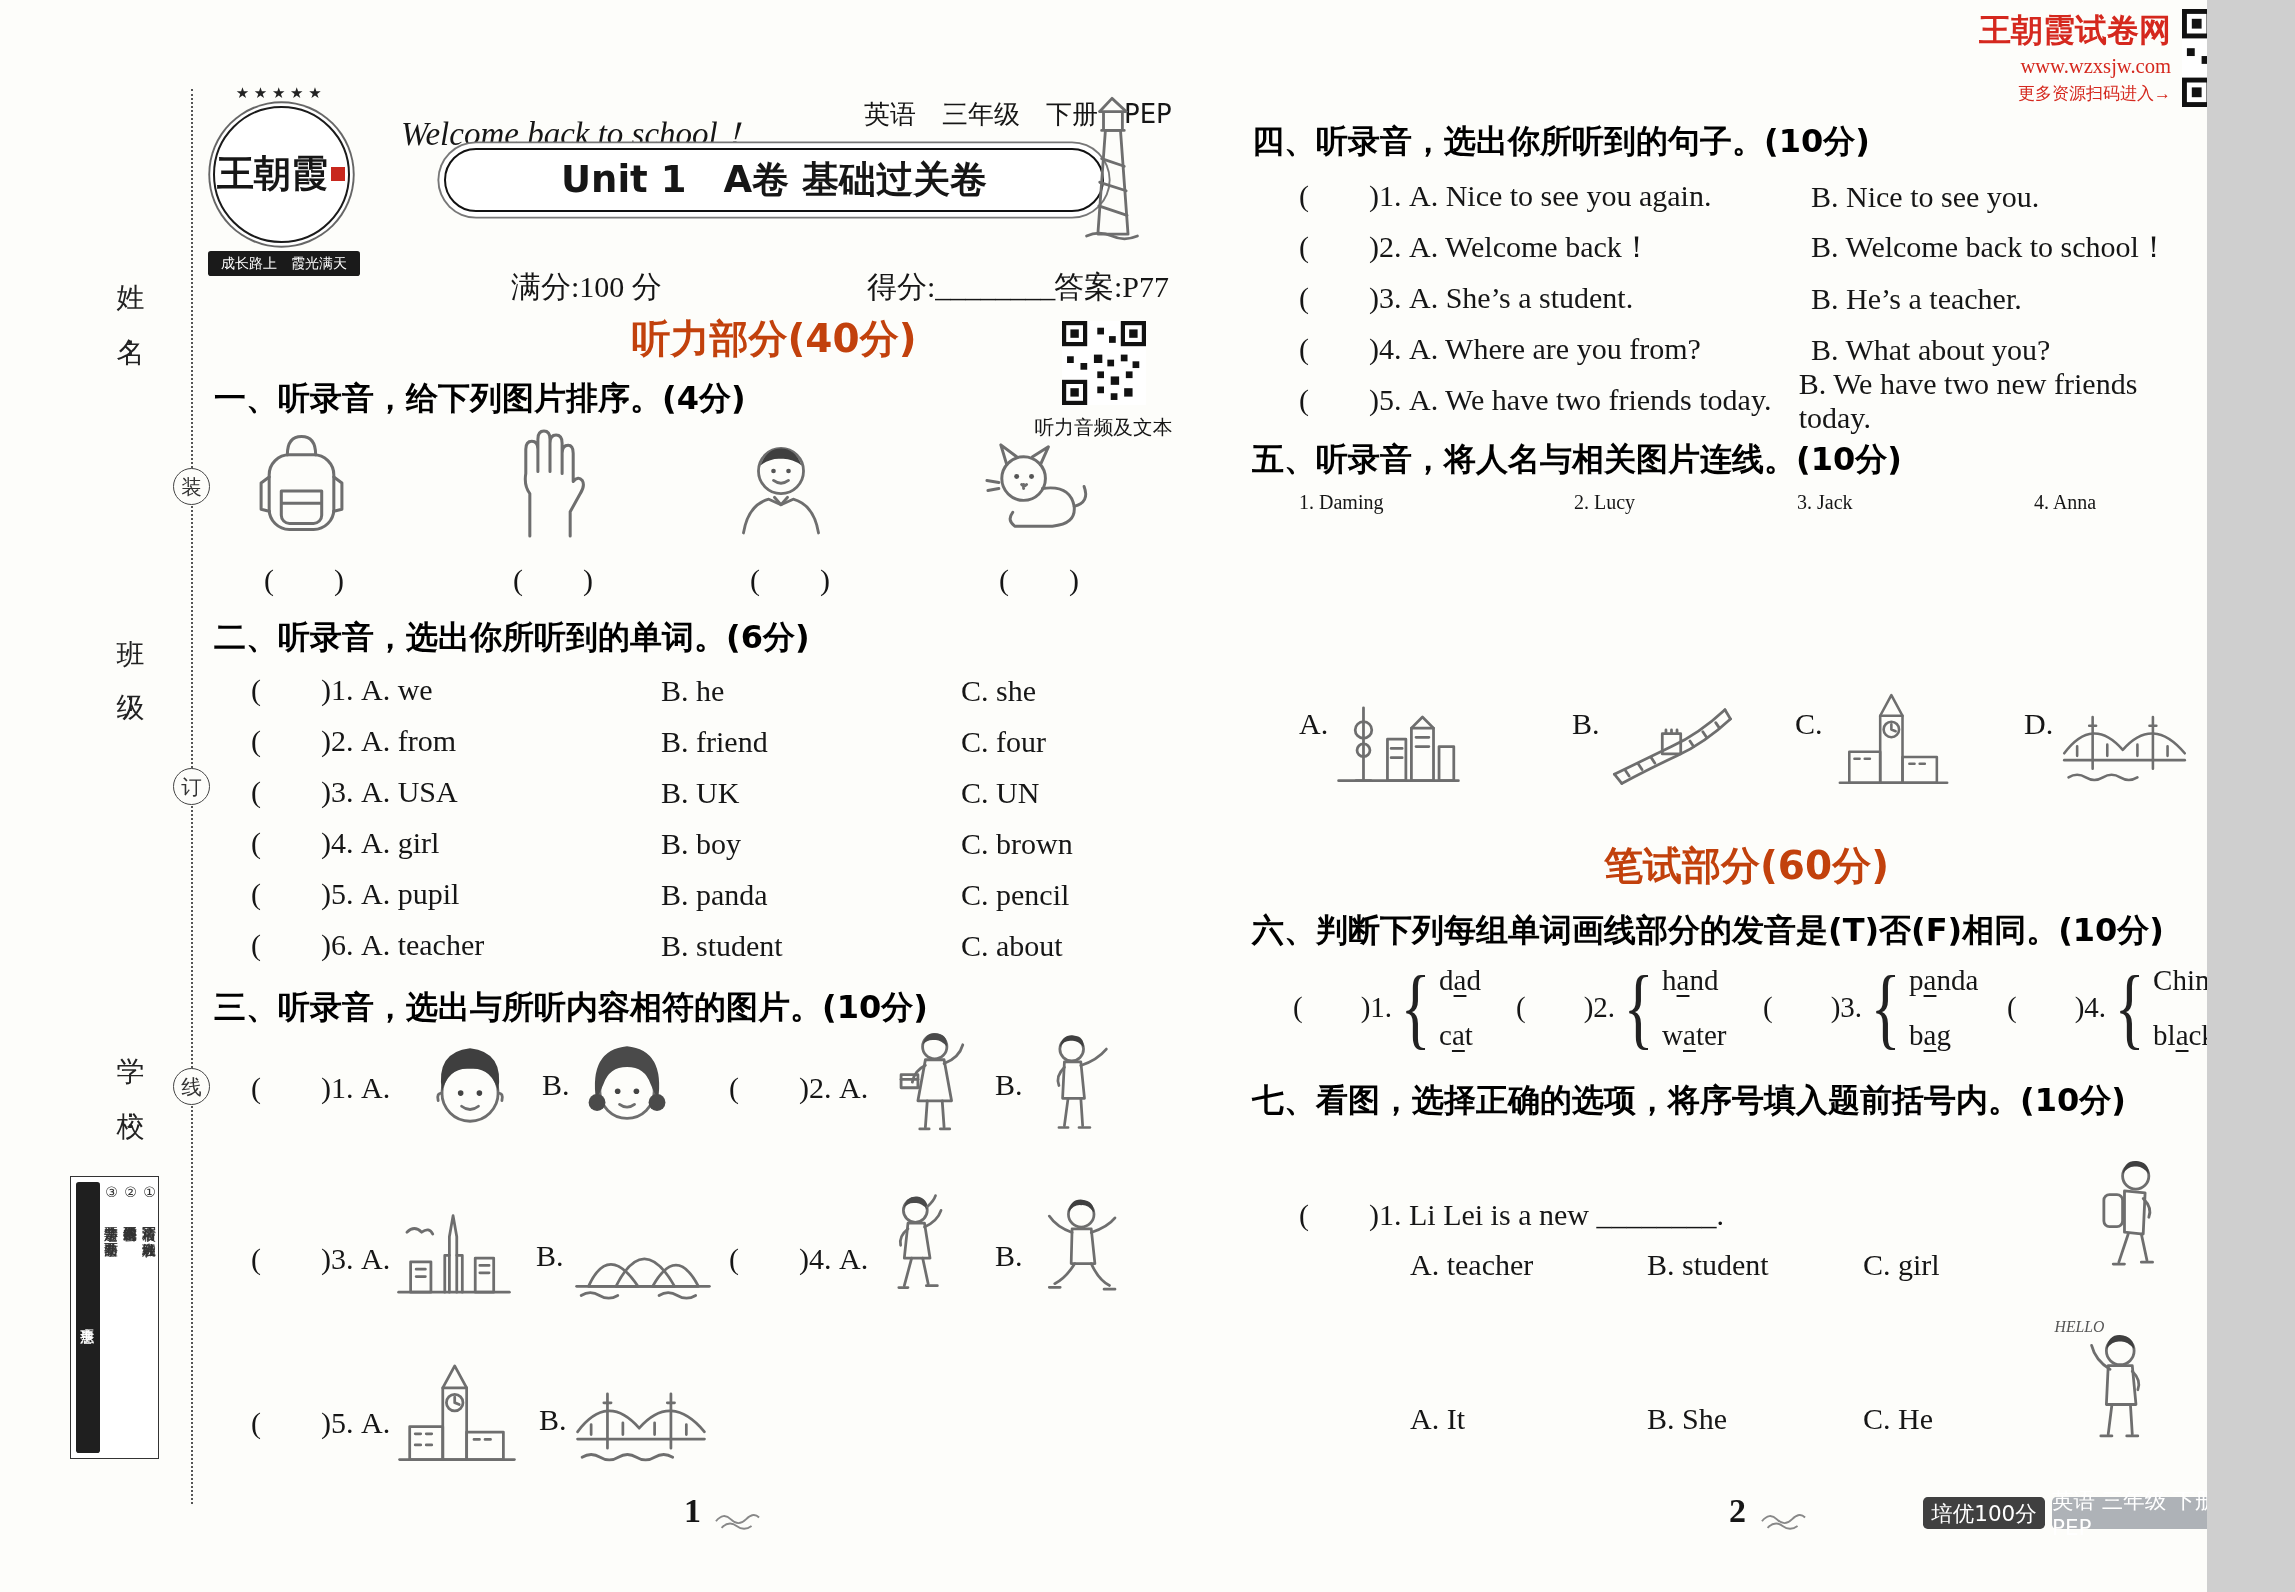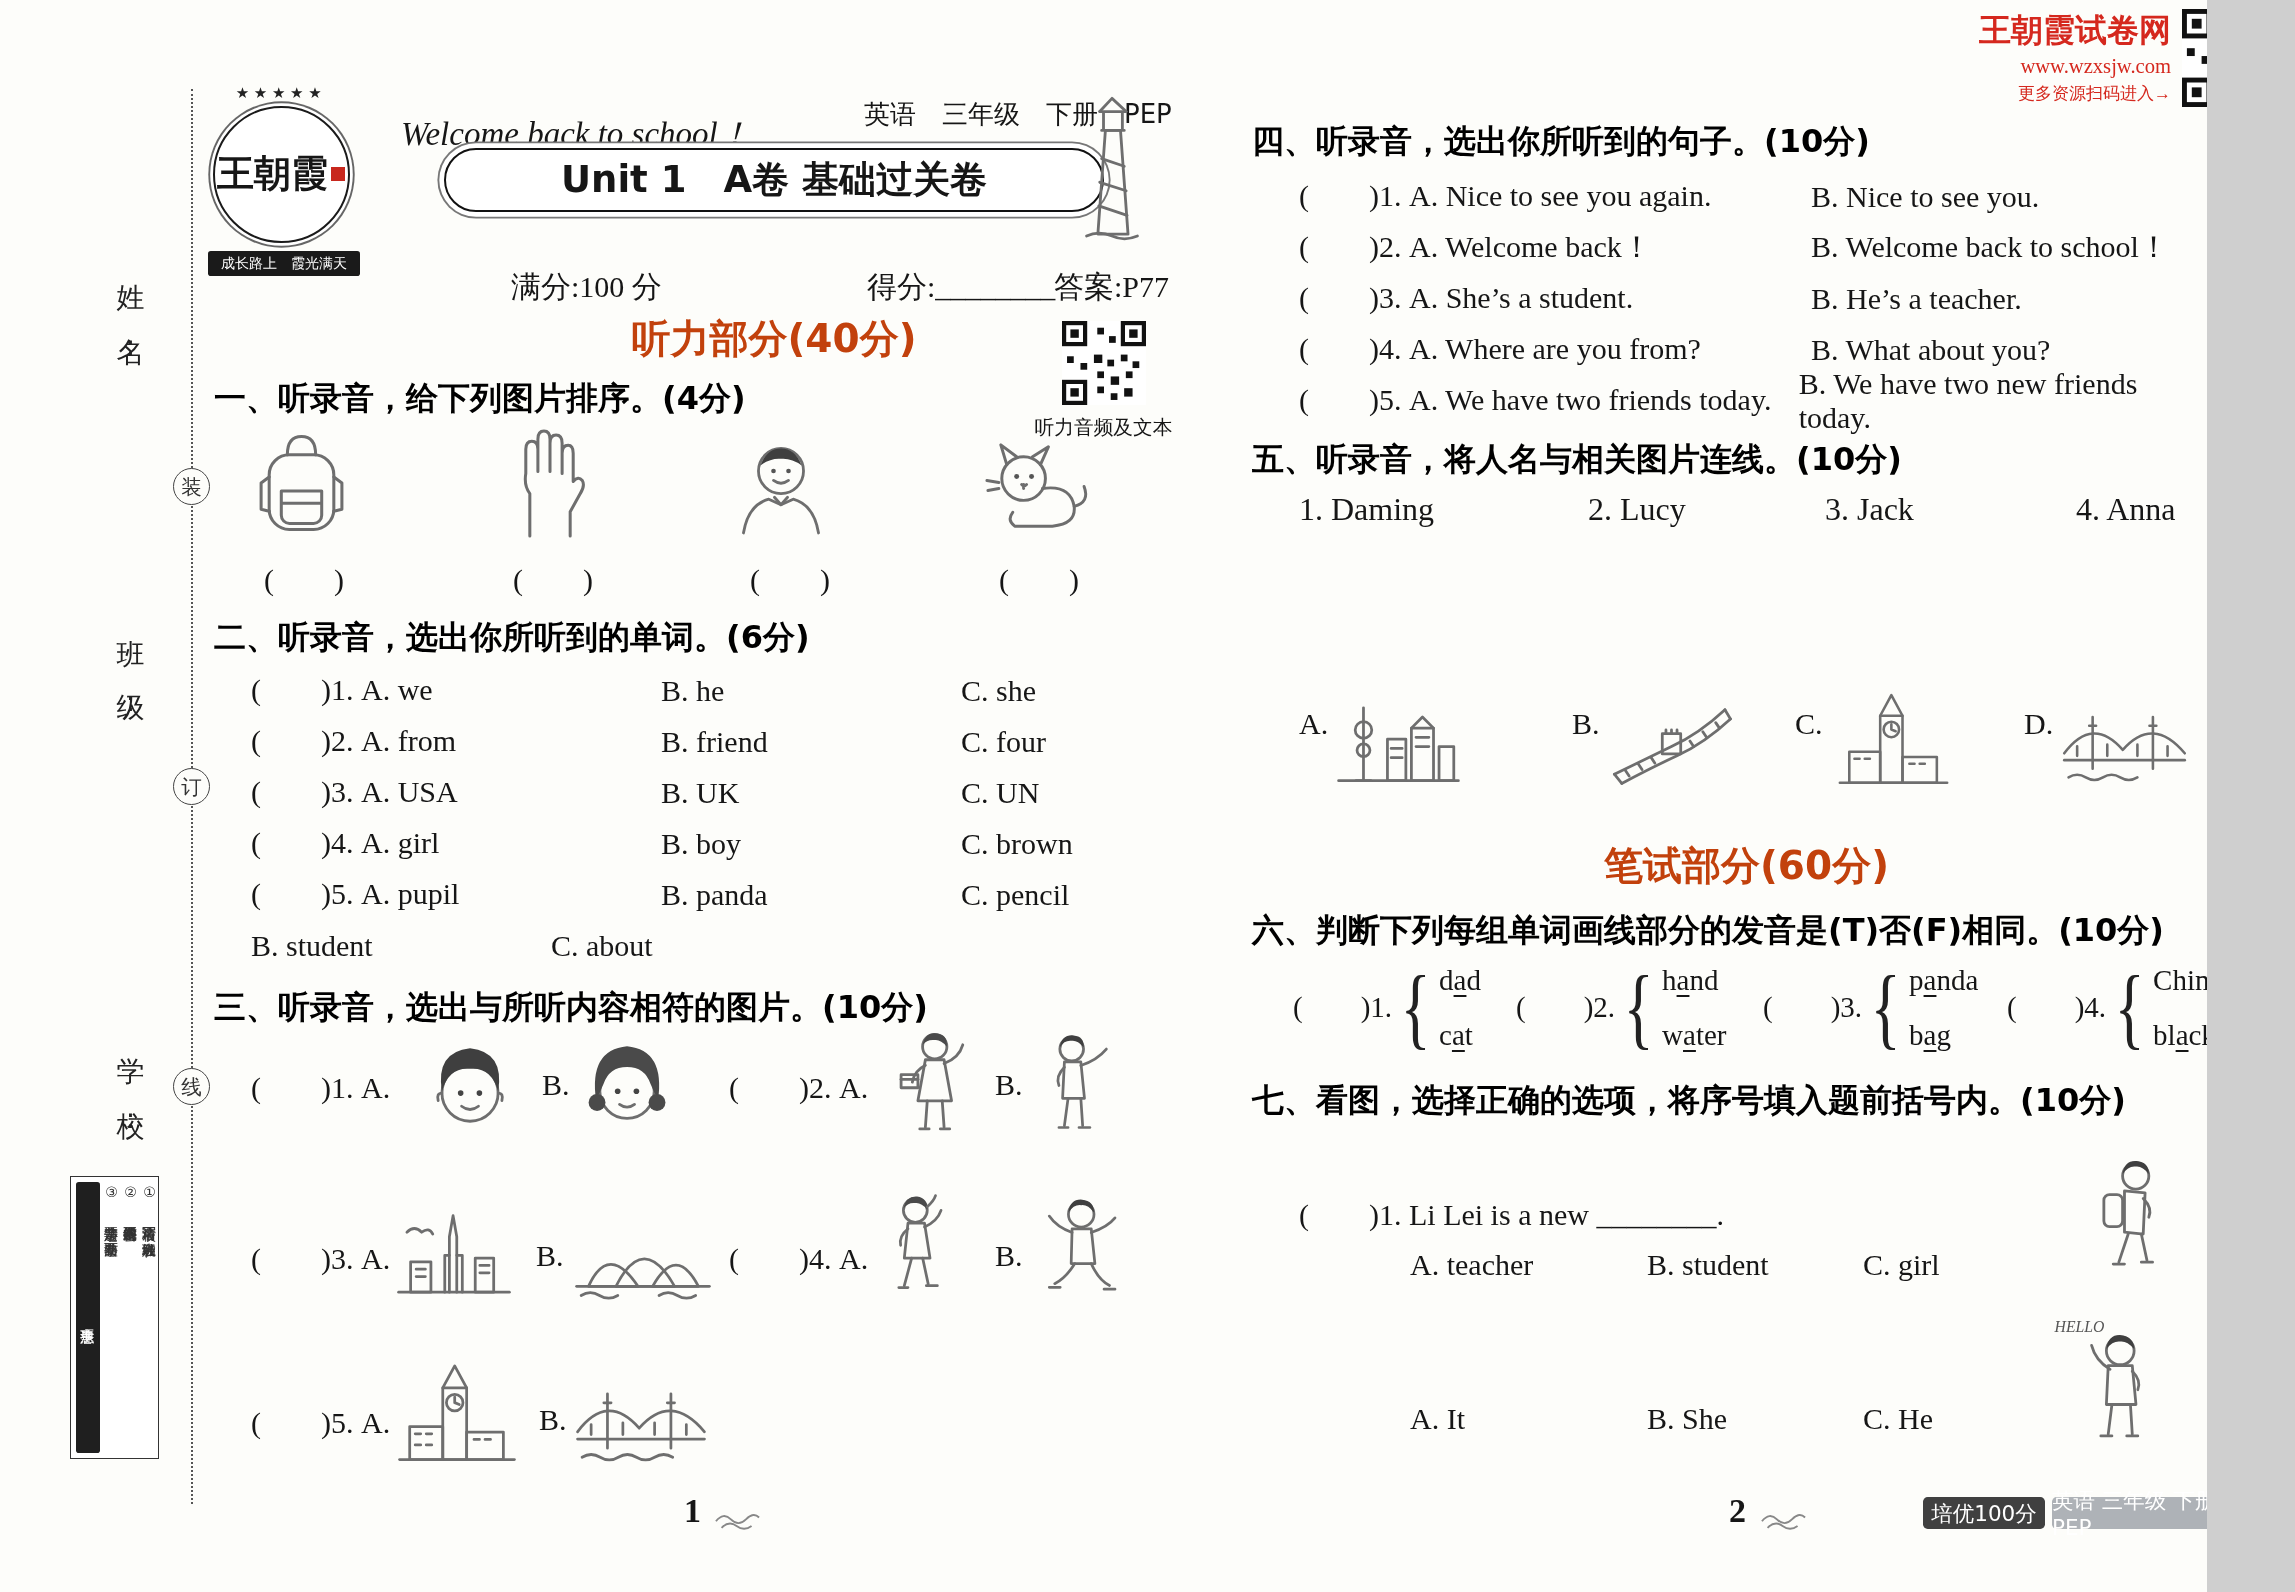--- a/index.html
+++ b/index.html
@@ -48,21 +48,21 @@
   .welcome { font-size:33px; font-style:italic; }
   .unit-box { width:660px; height:64px; border:2.8px solid #111; border-radius:32px;
               box-shadow:0 0 0 4.7px #fff, 0 0 0 6.6px #777; background:#fff;
               display:flex; align-items:center; justify-content:center;
               font-family:"DejaVu Sans","Liberation Sans",sans-serif; font-weight:700; font-size:37px; }
 
   .s2row { display:flex; align-items:center; height:51px; font-size:30px; }
   .s2row .c1 { width:410px; } .s2row .c2 { width:300px; }
   .s4row { display:flex; align-items:center; height:51px; font-size:30px; }
   .s4row .c1 { width:512px; }
-  .s5names { display:flex; font-size:32px;gap:14px; }
+  .s5names { display:flex; font-size:20px; }
   .s5names span:nth-child(1){width:275px;} .s5names span:nth-child(2){width:223px;} .s5names span:nth-child(3){width:237px;}
 
   .s6group { display:flex; align-items:center; }
   .s6group .no { font-size:29px; }
   .brace { font-size:90px; font-weight:400; line-height:90px; color:#222; transform:scaleX(.7); margin:0 1.9px; }
   .paircol { display:flex; flex-direction:column; justify-content:space-between; height:88px; font-size:29px; }
   u { text-underline-offset:4.7px; }
 
   .pgnum { font-size:34px; font-weight:700; }
   .badge { color:#fff; font-size:21.5px; font-family:"DejaVu Sans","Liberation Sans",sans-serif;
@@ -258,20 +258,21 @@
       <span class="c1"><span>(　　)4.</span>&nbsp;<span>A. girl</span></span>
       <span class="c2">B. boy</span>
       <span class="c3">C. brown</span>
     </div>
     <div class="s2row">
       <span class="c1"><span>(　　)5.</span>&nbsp;<span>A. pupil</span></span>
       <span class="c2">B. panda</span>
       <span class="c3">C. pencil</span>
     </div>
     <div class="s2row">
+      <span class="c1"><span>(　　)6.</span>&nbsp;<span>A. teacher</span></span>
       <span class="c2">B. student</span>
       <span class="c3">C. about</span>
     </div>
   </div>
 
   <div class="abs st" style="left:214px; top:986px;">三、听录音，选出与所听内容相符的图片。(10分)</div>
 
   <span class="abs b32" style="left:251px; top:1068px;"><span>(　　)1.</span>&nbsp;<span>A.</span></span>
   <svg class="abs" style="left:426px; top:1035px;" width="89" height="105" viewBox="0 0 95 112">
     <circle class="sk" cx="47" cy="62" r="30"></circle>

